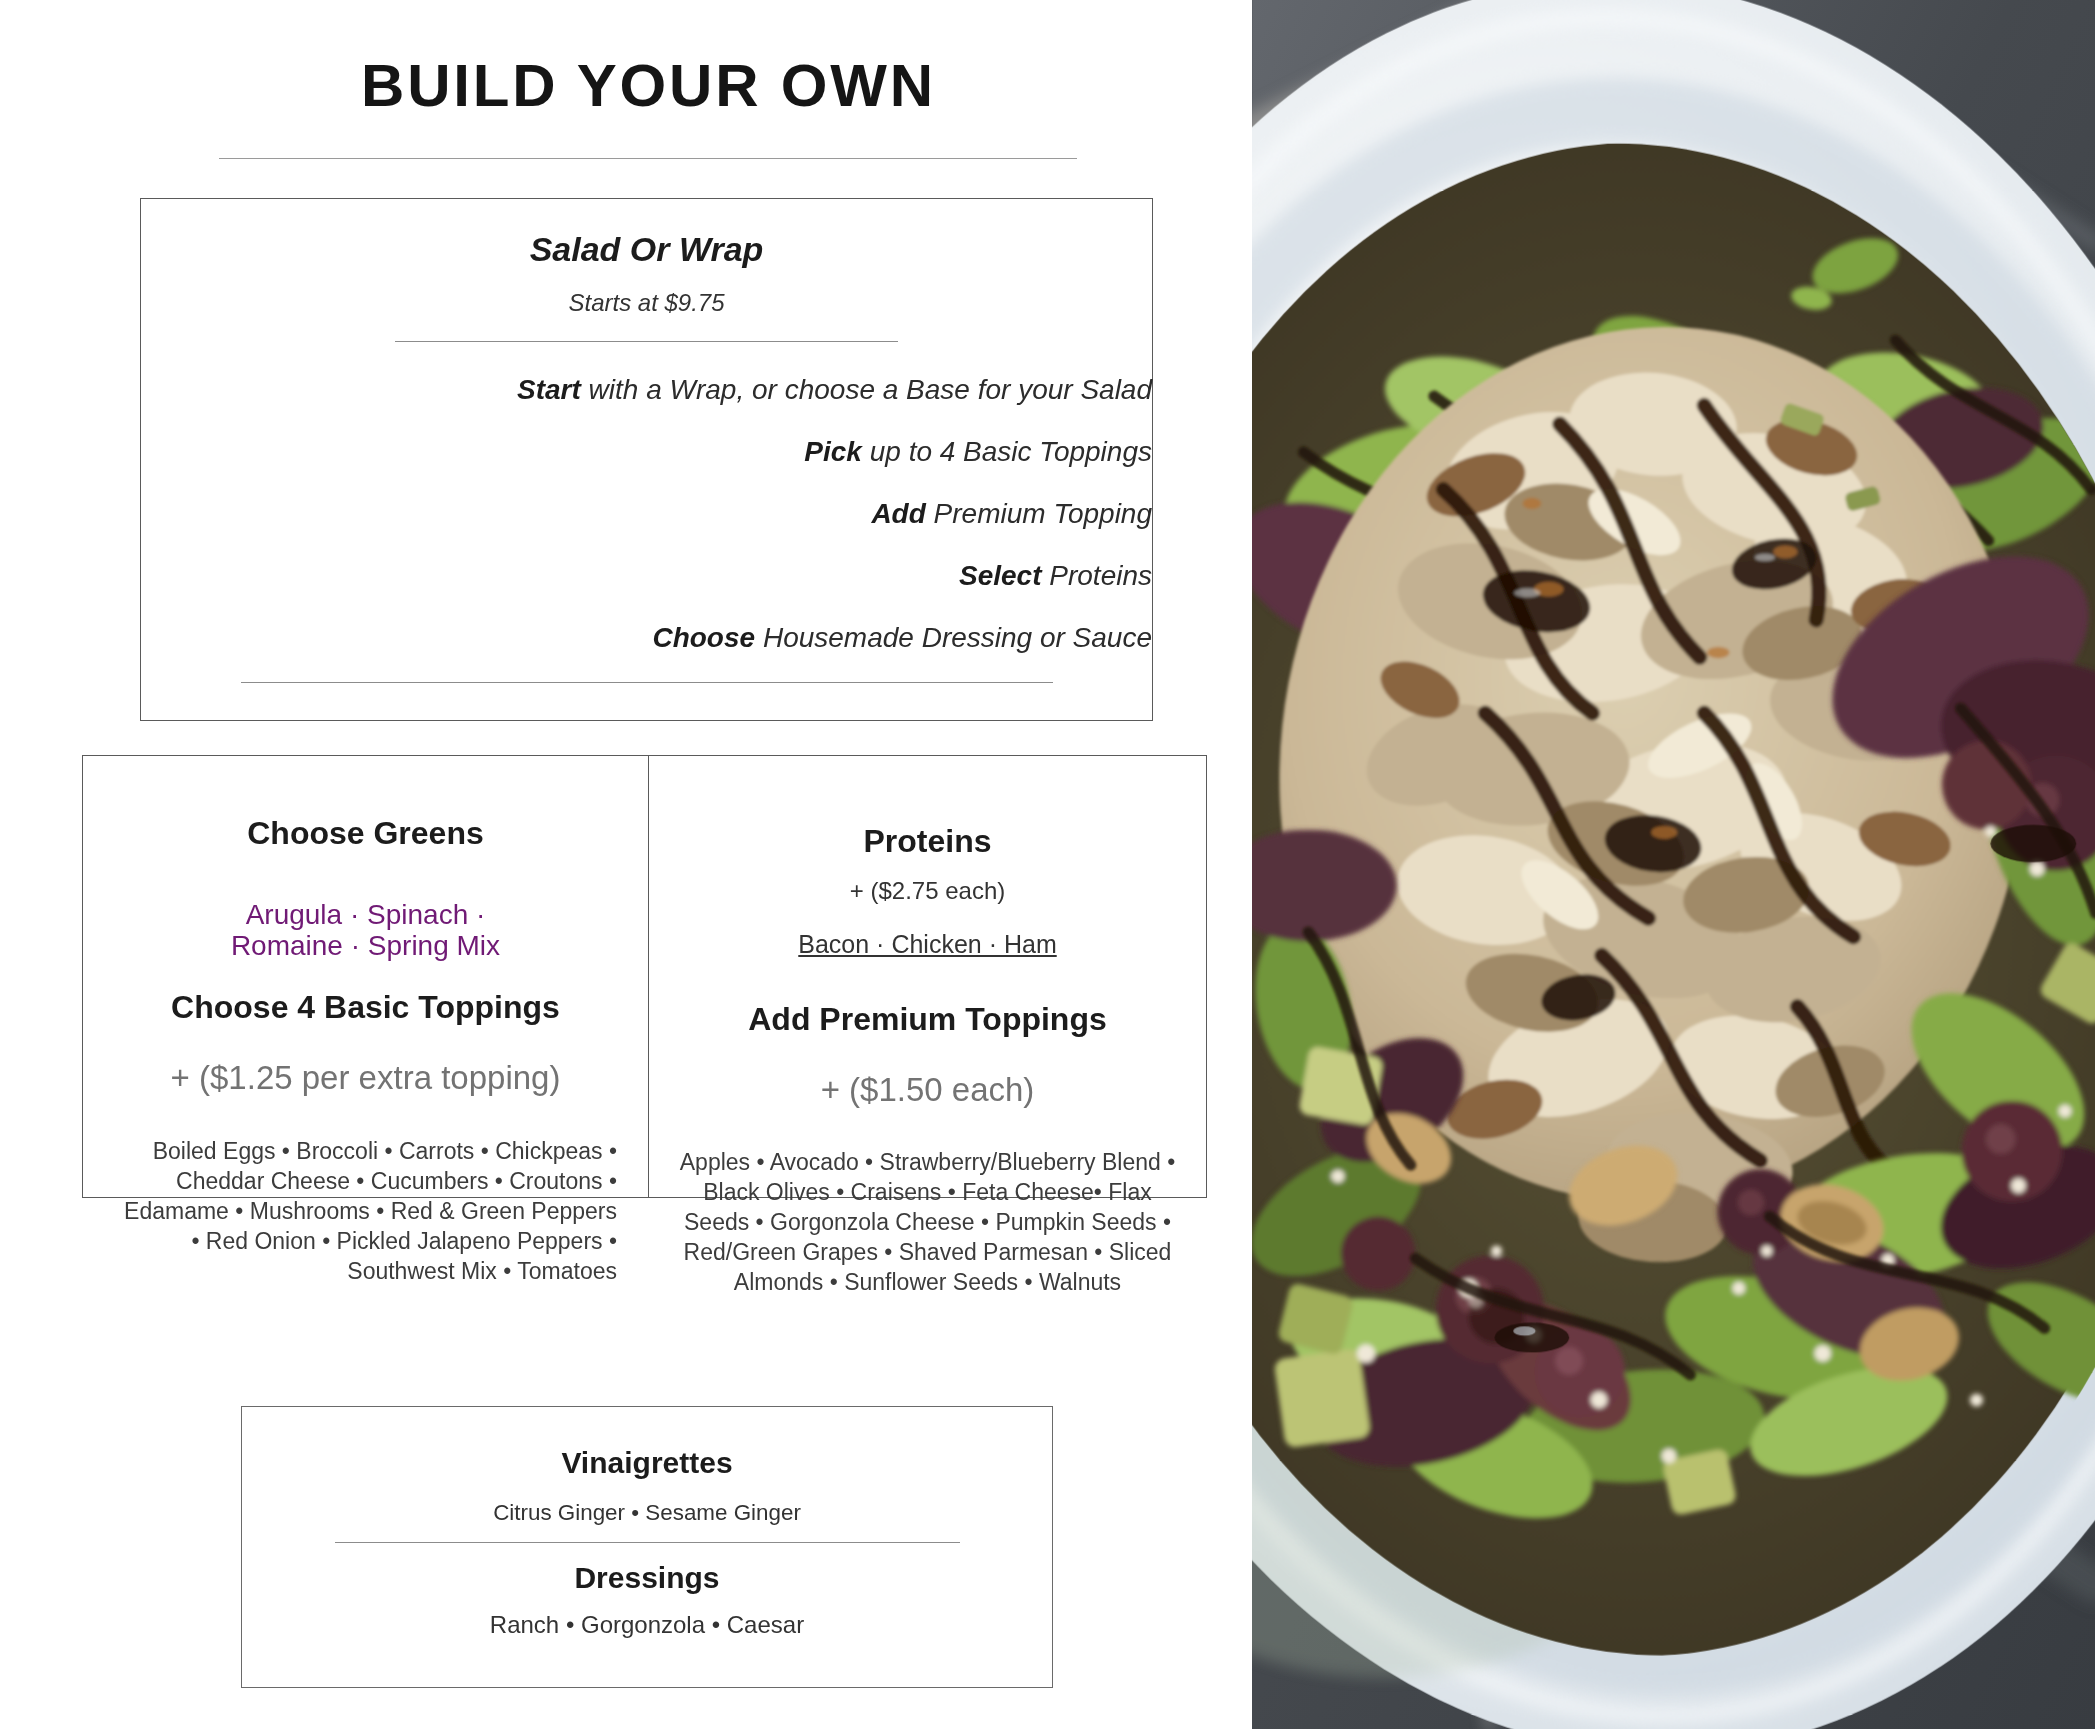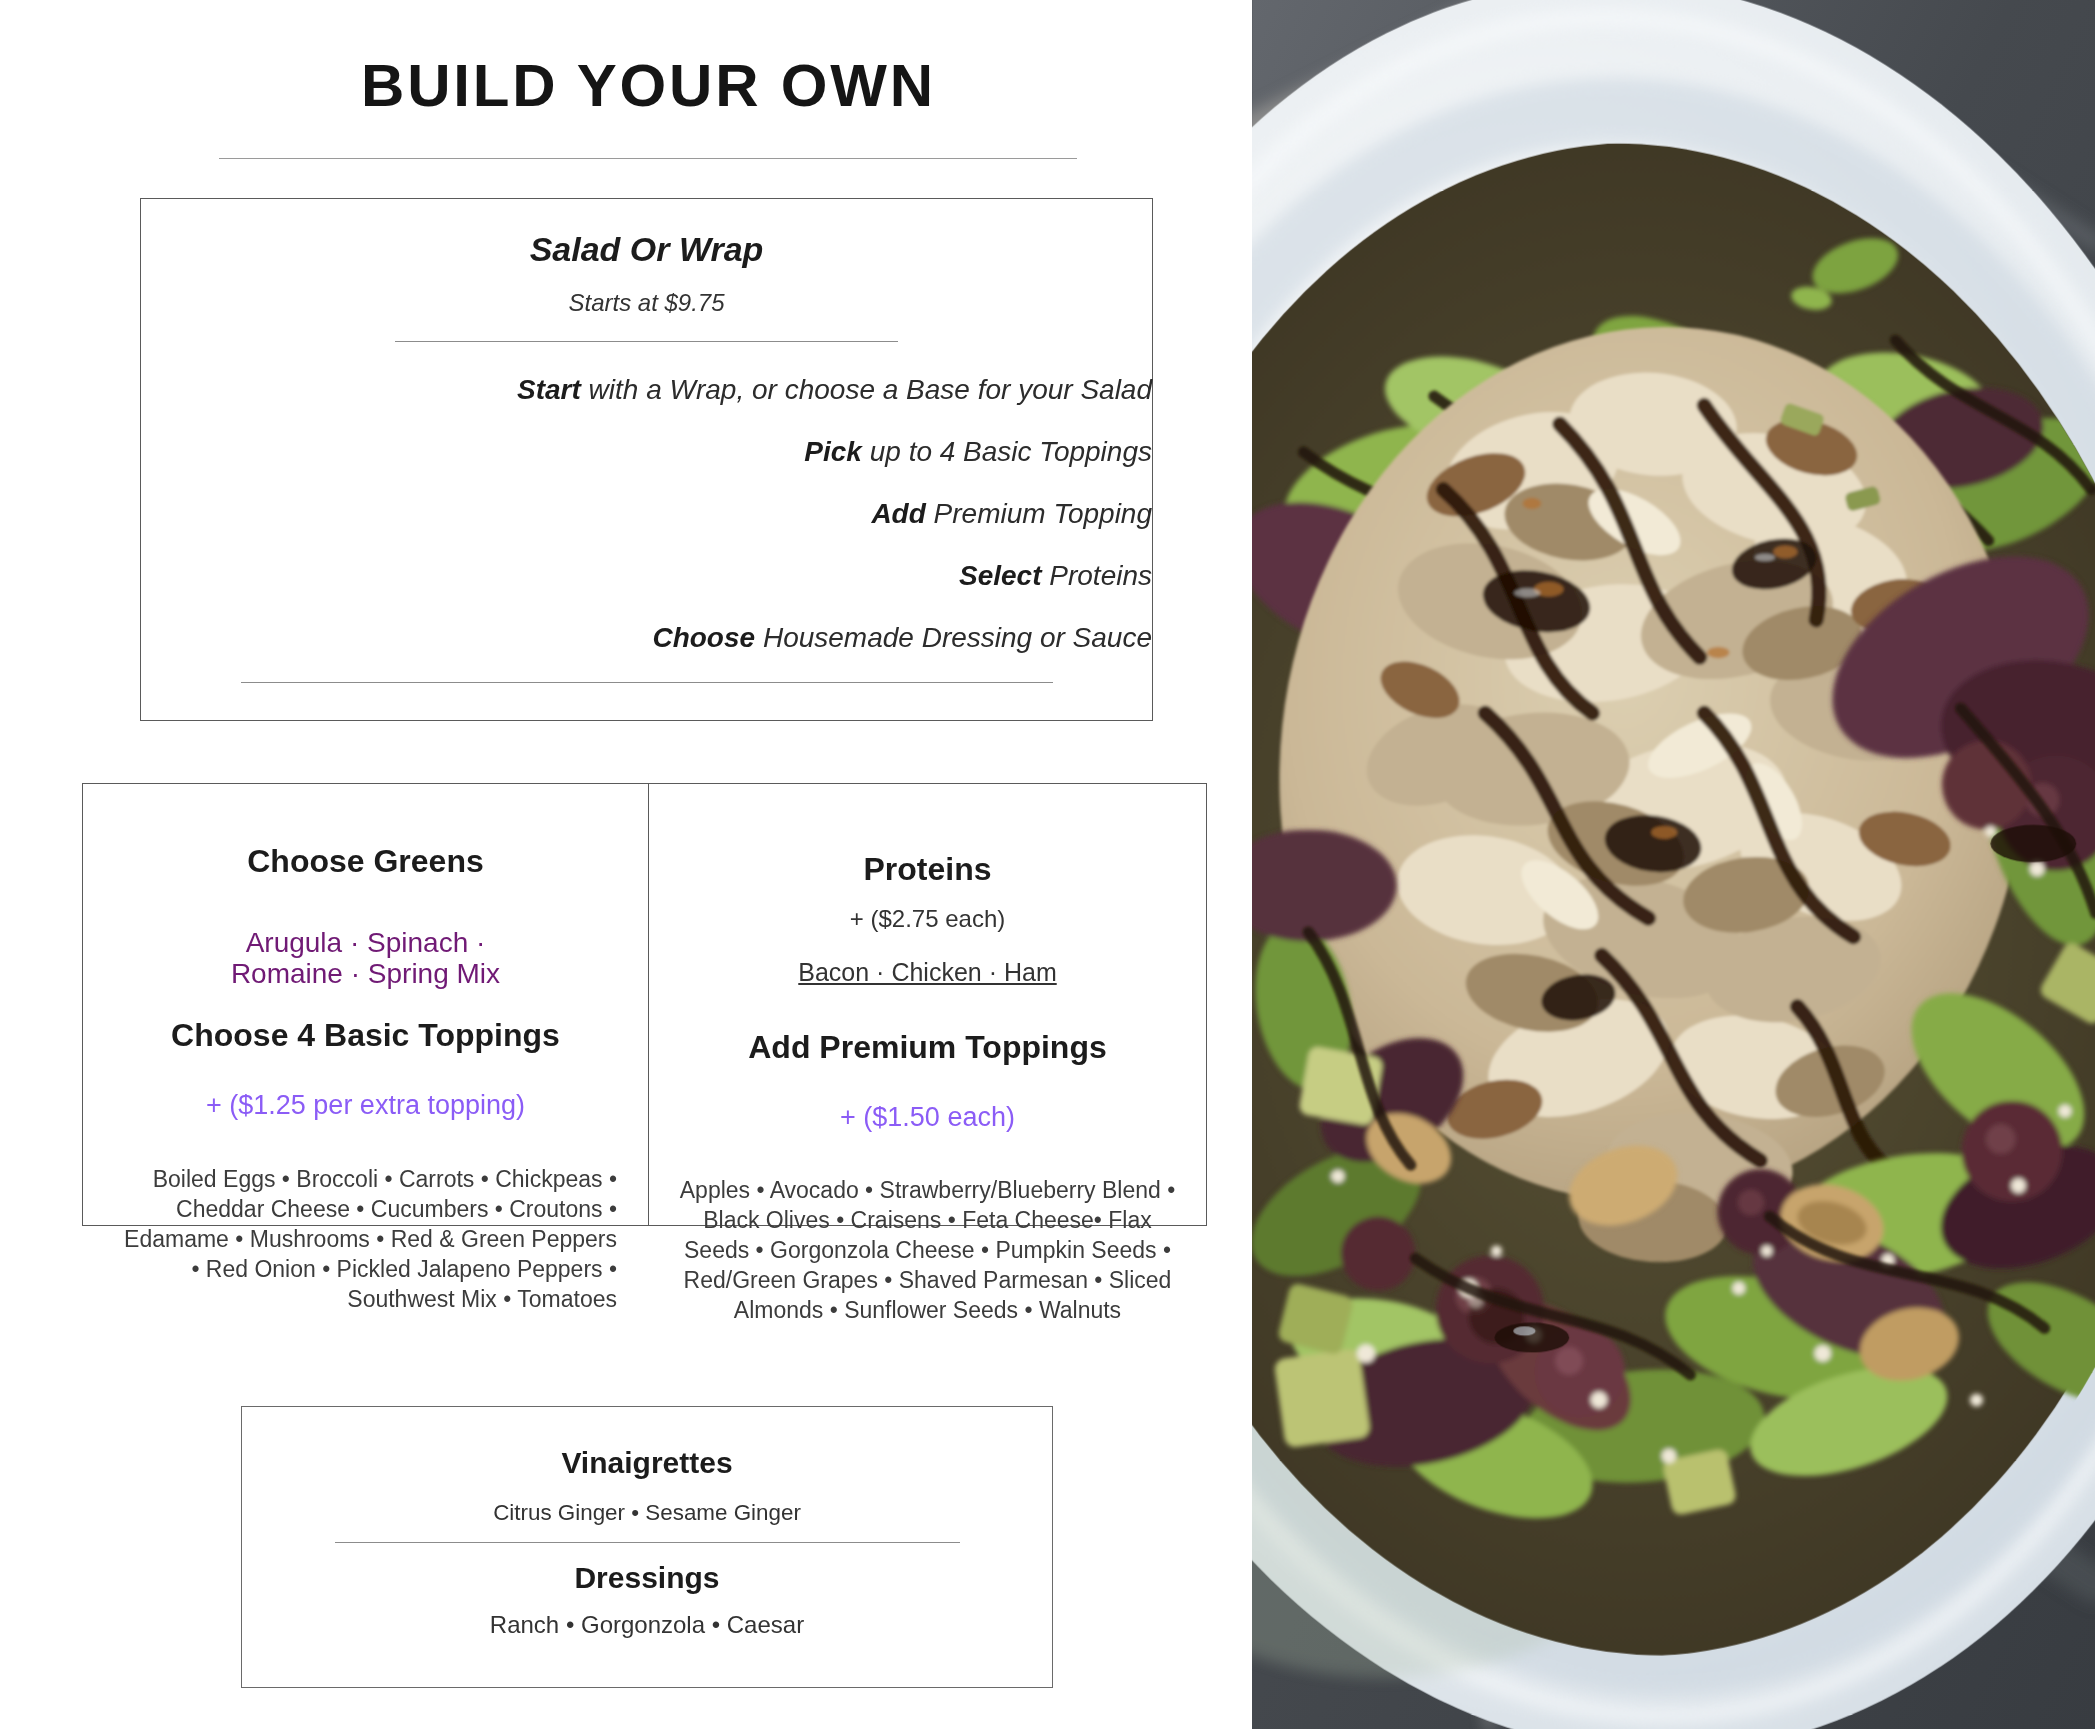--- a/index.html
+++ b/index.html
@@ -13,30 +13,30 @@
   .card{position:absolute;border:1.9px solid #5a5a5a;background:#fff;box-sizing:border-box;text-align:center;}
   .card-intro{left:140px;top:198px;width:1013px;height:523px;padding-top:31px;font-style:italic;}
   .card-title{margin:0;font-size:34px;line-height:39px;font-weight:700;color:#1c1c1c;}
   .price-line{margin:19.6px 0 0 0;font-size:24px;line-height:28px;color:#333;}
   .rule{height:0;border-top:1.9px solid #8c8c8c;margin-left:auto;margin-right:auto;}
   .rule-sm{width:503px;margin-top:24px;}
   .rule-lg{width:812px;margin-top:7.5px;}
   .steps{margin-top:30px;text-align:right;}
   .step{margin:0 0 27px 0;font-size:28px;line-height:35px;color:#2c2c2c;}
   .step strong{font-weight:700;color:#1c1c1c;}
-  .card-columns{left:82px;top:783px;width:1125px;height:443px;display:flex;padding:0;}
+  .card-columns{left:82px;top:755px;width:1125px;height:443px;display:flex;padding:0;}
   .col{box-sizing:border-box;height:100%;}
   .col-left{width:566px;border-right:1.9px solid #5a5a5a;padding-top:59px;}
   .col-right{width:557px;padding-top:67px;}
   .col-title{margin:0;font-size:32px;line-height:37px;font-weight:700;color:#1c1c1c;}
   .mt-greens{margin-top:47px;}
   .two-line span{display:block;font-size:28px;line-height:31px;color:#701a75;}
   .mt-basic-title{margin-top:28px;}
   .mt-premium-title{margin-top:41px;}
-  .sub-price{margin:37px 0 0 0;font-size:27px;line-height:29px;color:#8b5cf6;}
+  .sub-price{margin:37px 0 0 0;font-size:33px;line-height:29px;color:#737373;}
   .sub-price-tight{margin:16px 0 0 0;font-size:24px;line-height:29px;color:#333;}
   .plain-items{margin:24px 0 0 0;font-size:25px;line-height:31px;color:#333;text-decoration:underline;}
   .wrap-list{margin:44px auto 0 auto;font-size:23px;line-height:30px;color:#3c3c3c;}
   .wrap-list.left{max-width:503px;text-align:right;}
   .wrap-list.right{max-width:518px;margin-top:43px;}
   .card-dressings{left:241px;top:1406px;width:812px;height:282px;padding-top:38px;border-color:#6a6a6a;}
   .dress-title{margin:0;font-size:30px;line-height:35px;font-weight:700;color:#1c1c1c;}
   .vin-lines{margin-top:19.6px;}
   .vin-lines span{display:block;font-size:22.4px;line-height:25px;color:#333;}
   .rule-dress{width:625px;margin-top:17.7px;border-top:1.9px solid #8c8c8c;}

